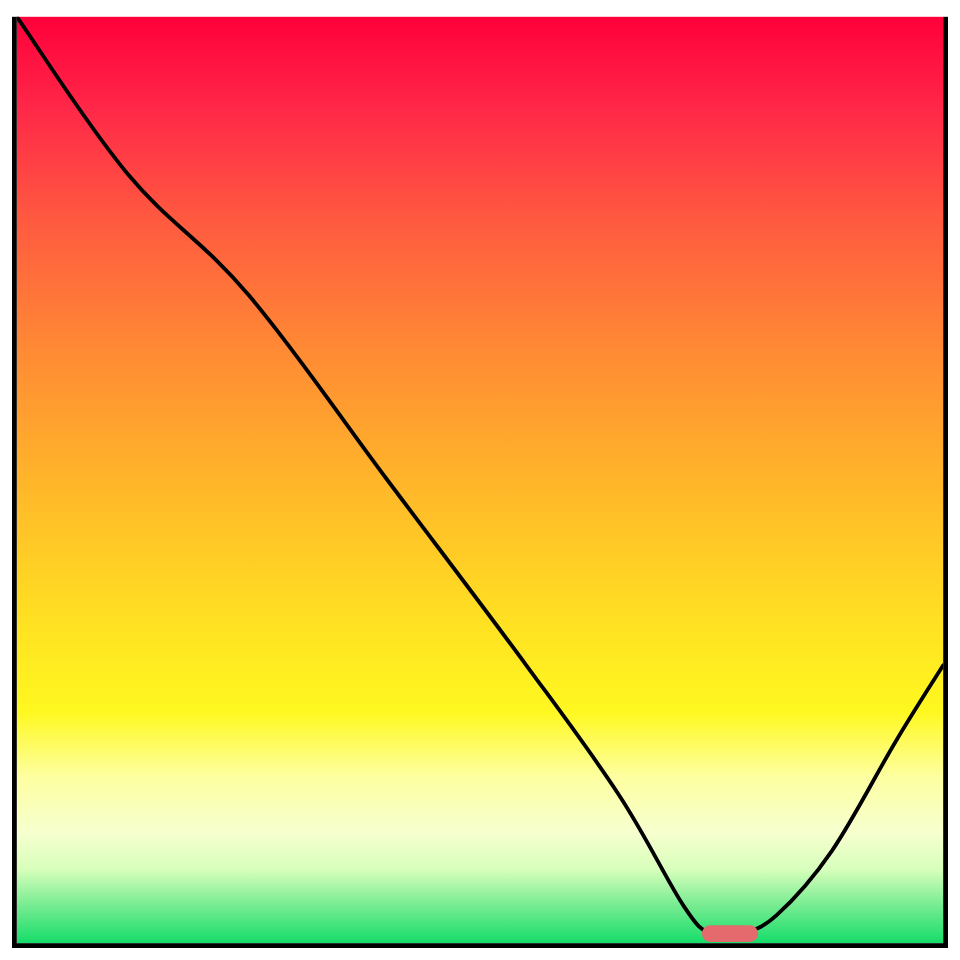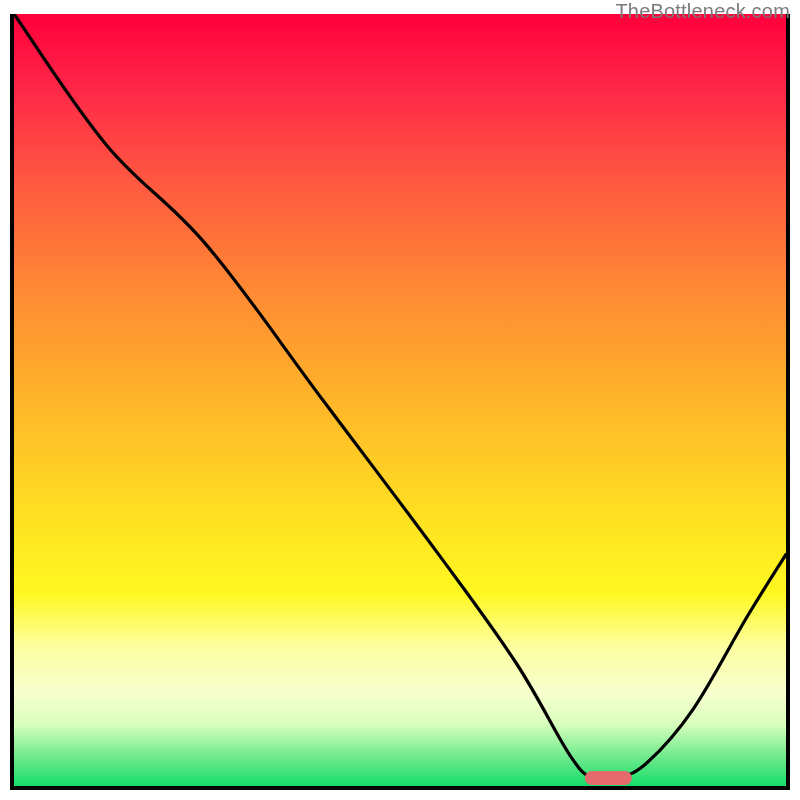--- a/index.html
+++ b/index.html
@@ -94,14 +94,13 @@
   <svg class="curve" viewBox="0 0 772 772" preserveAspectRatio="none">
     <path id="curve-path" d="M 0.0 0.0 C 16.7 23.6, 57.9 89.6, 92.6 131.2 C 127.4 172.9, 154.1 185.7, 193.0 231.6 C 231.9 277.5, 267.1 330.4, 308.8 386.0 C 350.5 441.6, 389.9 493.2, 424.6 540.4 C 459.3 587.6, 478.2 612.4, 501.8 648.5 C 525.4 684.6, 541.9 720.3, 555.8 741.1 C 569.7 762.0, 570.7 760.1, 579.0 764.3 C 587.3 768.4, 592.4 767.1, 602.2 764.3 C 611.9 761.5, 619.1 761.3, 633.0 748.8 C 646.9 736.3, 661.3 721.2, 679.4 694.8 C 697.4 668.4, 716.7 630.0, 733.4 602.2 C 750.1 574.4, 765.1 551.5, 772.0 540.4" stroke="#000000" stroke-width="3.2" fill="none" stroke-linecap="round" stroke-linejoin="round"></path>
   </svg>
 
   <div id="optimum-marker" class="optimum-marker" style="left: 608.44px; top: 778.28px; width: 46.32px; height: 14px; background: rgb(228, 106, 110);"></div>
 
   <div class="border-left"></div>
   <div class="border-right"></div>
   <div class="border-bottom"></div>
 
-  <div class="watermark">TheBottleneck.com</div>
 </div>
 
 </body></html>

